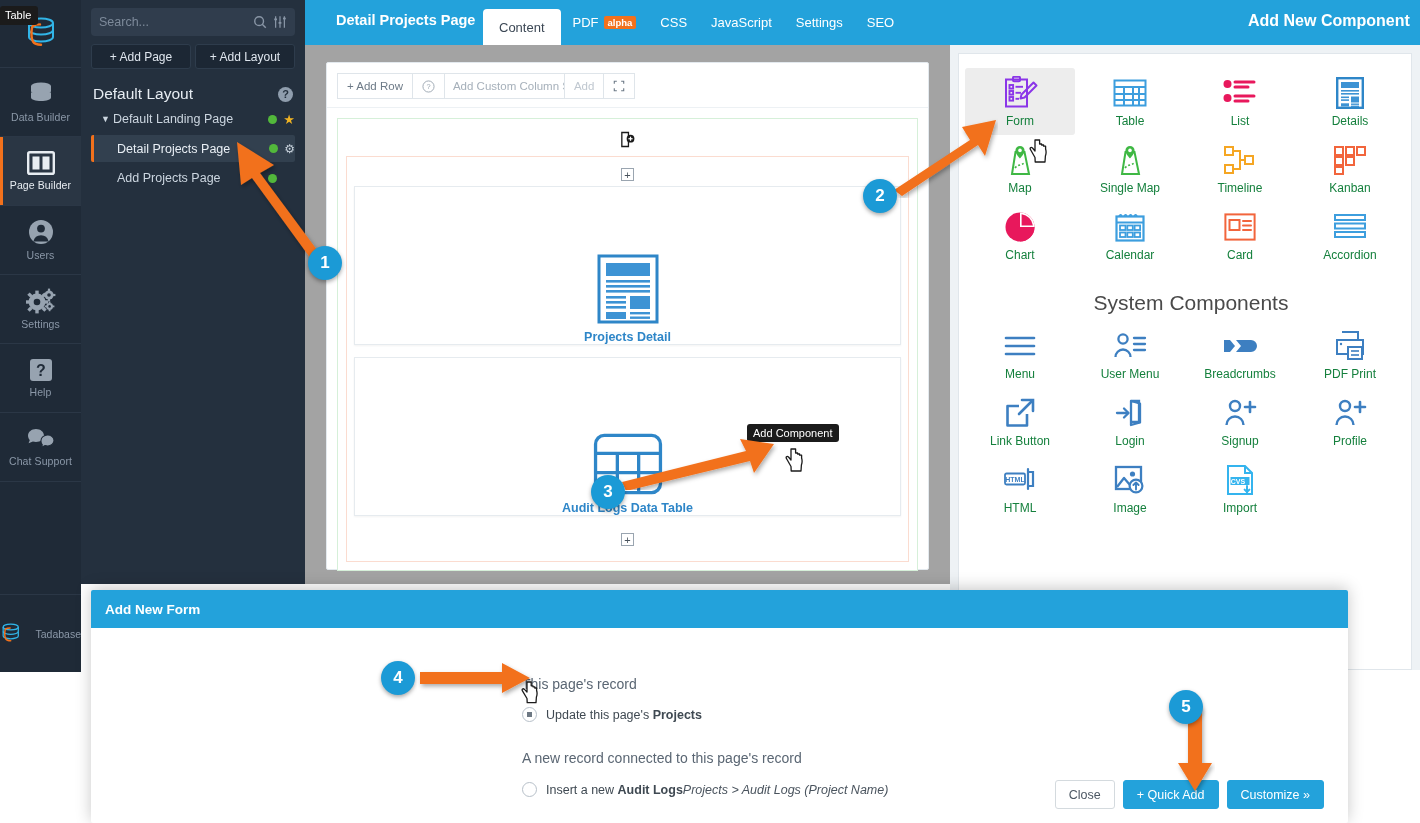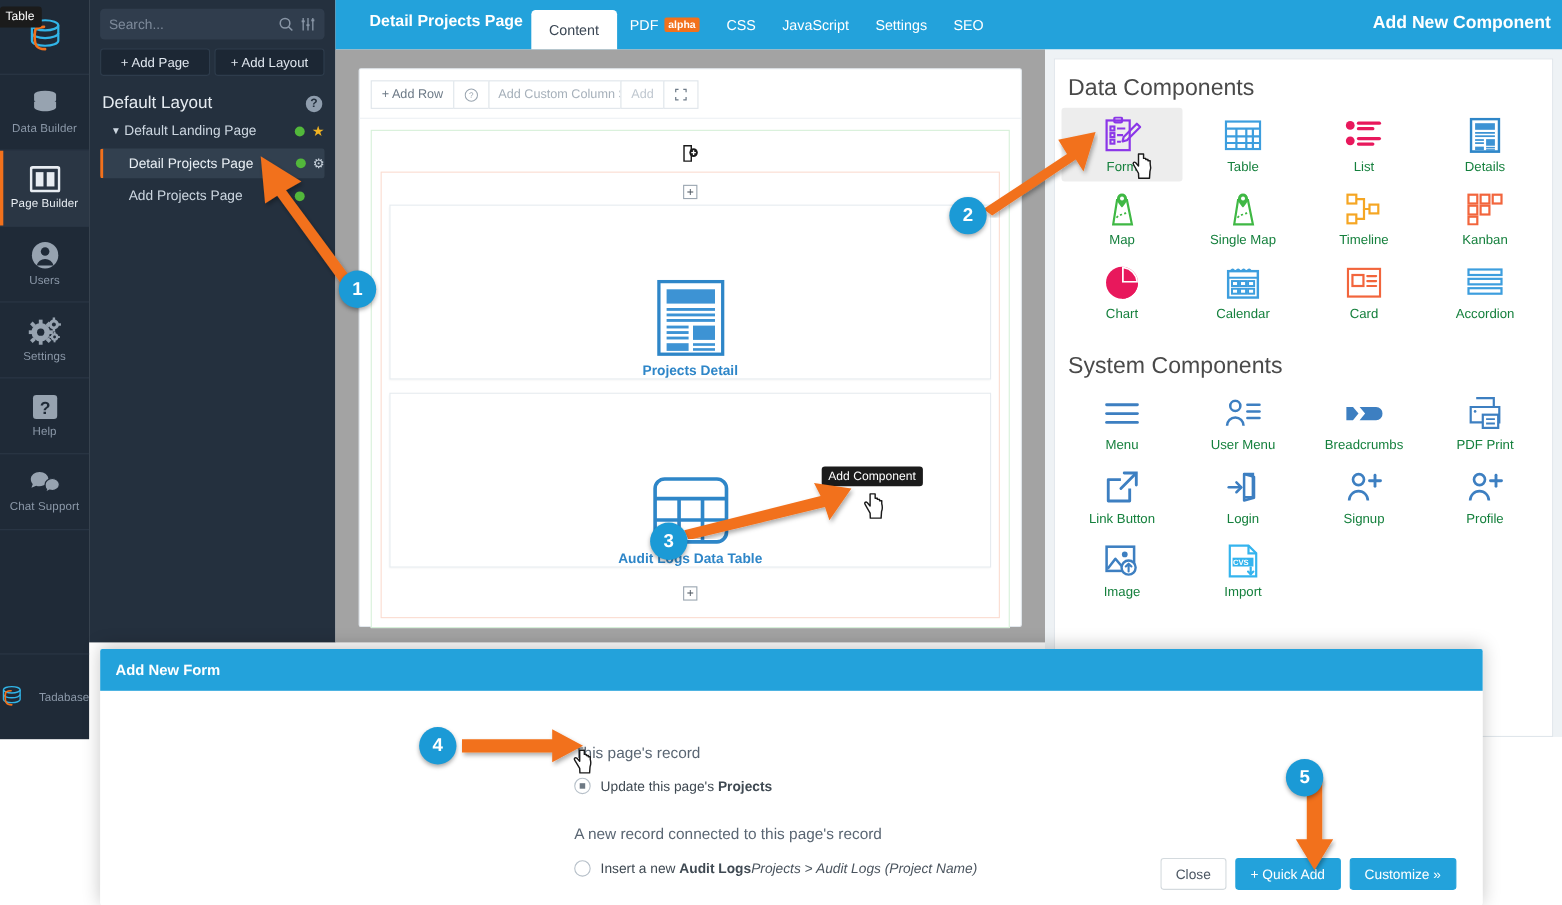--- a/index.html
+++ b/index.html
@@ -187,21 +187,21 @@
     background: #eef2f5; padding: 8px 8px 0 8px;
   }
   .rp-card {
     background: #ffffff; height: 100%; border: 1px solid #e0e6eb;
     padding: 14px 0 0 0; overflow: hidden;
   }
   .rp-h {
     font-size: 21px; color: #4a4a4a; font-weight: normal; padding-left: 12px;
     margin-bottom: 6px;
   }
-  .rp-h.second { margin-top: 22px; }
+  .rp-h.second { margin-top: 22px; text-align: center; }
   .grid4 {
     display: grid; grid-template-columns: repeat(4, 1fr);
     padding: 0 6px;
   }
   .citem {
     display: flex; flex-direction: column; align-items: center; justify-content: flex-start;
     padding: 7px 0 6px 0; cursor: pointer; border-radius: 3px; position: relative;
     height: 67px;
   }
   .citem .icn { height: 36px; display: flex; align-items: center; justify-content: center; }
@@ -512,21 +512,20 @@
         </div>
       </div>
 
       <div class="tip-addcomp" style="left:420px; top:361px;">Add Component</div>
     </div>
   </div>
 
   <div class="rightpanel">
     <div class="rp-card">
 
-      <div class="rp-h">Data Components</div>
 
       <div class="grid4">
 
         <div class="citem hl">
           <div class="icn">
             <svg width="36" height="34" viewBox="0 0 36 34">
               <rect x="4" y="3.5" width="21" height="27" fill="none" stroke="#8b36e8" stroke-width="2"></rect>
               <rect x="11" y="0.8" width="7" height="4.4" rx="1" fill="none" stroke="#8b36e8" stroke-width="2"></rect>
               <g fill="none" stroke="#8b36e8" stroke-width="1.9">
                 <rect x="7.5" y="9" width="3.6" height="3.6"></rect>
@@ -812,20 +811,31 @@
               <path d="M3.5 26a8.5 8.5 0 0 1 17 0" fill="none" stroke="#3d7fc1" stroke-width="2.4"></path>
               <g stroke="#3d7fc1" stroke-width="2.6" stroke-linecap="round">
                 <line x1="27" y1="3" x2="27" y2="13"></line>
                   <line x1="22" y1="8" x2="32" y2="8"></line>
               </g>
             </svg>
           </div>
           <div class="cl">Profile</div>
         </div>
 
+        <div class="citem">
+          <div class="icn">
+            <svg width="34" height="26" viewBox="0 0 34 26">
+              <rect x="2" y="6.5" width="20" height="11" rx="1.5" fill="none" stroke="#3d7fc1" stroke-width="1.8"></rect>
+              <text x="12" y="15" font-size="7" font-weight="bold" text-anchor="middle" fill="#3d7fc1" font-family="Liberation Sans, sans-serif">HTML</text>
+              <path d="M25 2v20" stroke="#3d7fc1" stroke-width="2.2" stroke-linecap="round"></path>
+              <path d="M25 5h5v14h-5" fill="none" stroke="#3d7fc1" stroke-width="2.2"></path>
+            </svg>
+          </div>
+          <div class="cl">HTML</div>
+        </div>
 
         <div class="citem">
           <div class="icn">
             <svg width="32" height="30" viewBox="0 0 32 30">
               <rect x="2" y="2" width="25" height="22" fill="none" stroke="#3d7fc1" stroke-width="2.3"></rect>
               <circle cx="18.5" cy="9" r="2.6" fill="#3d7fc1"></circle>
               <path d="M3 22l7-9 6 7 3-3 7 8" fill="none" stroke="#3d7fc1" stroke-width="2.3" stroke-linejoin="round"></path>
               <circle cx="22" cy="21" r="6.4" fill="#fff" stroke="#3d7fc1" stroke-width="2.2"></circle>
               <path d="M22 24.5v-7M19.4 20l2.6-2.6 2.6 2.6" fill="none" stroke="#3d7fc1" stroke-width="1.9" stroke-linecap="round" stroke-linejoin="round"></path>
             </svg>

